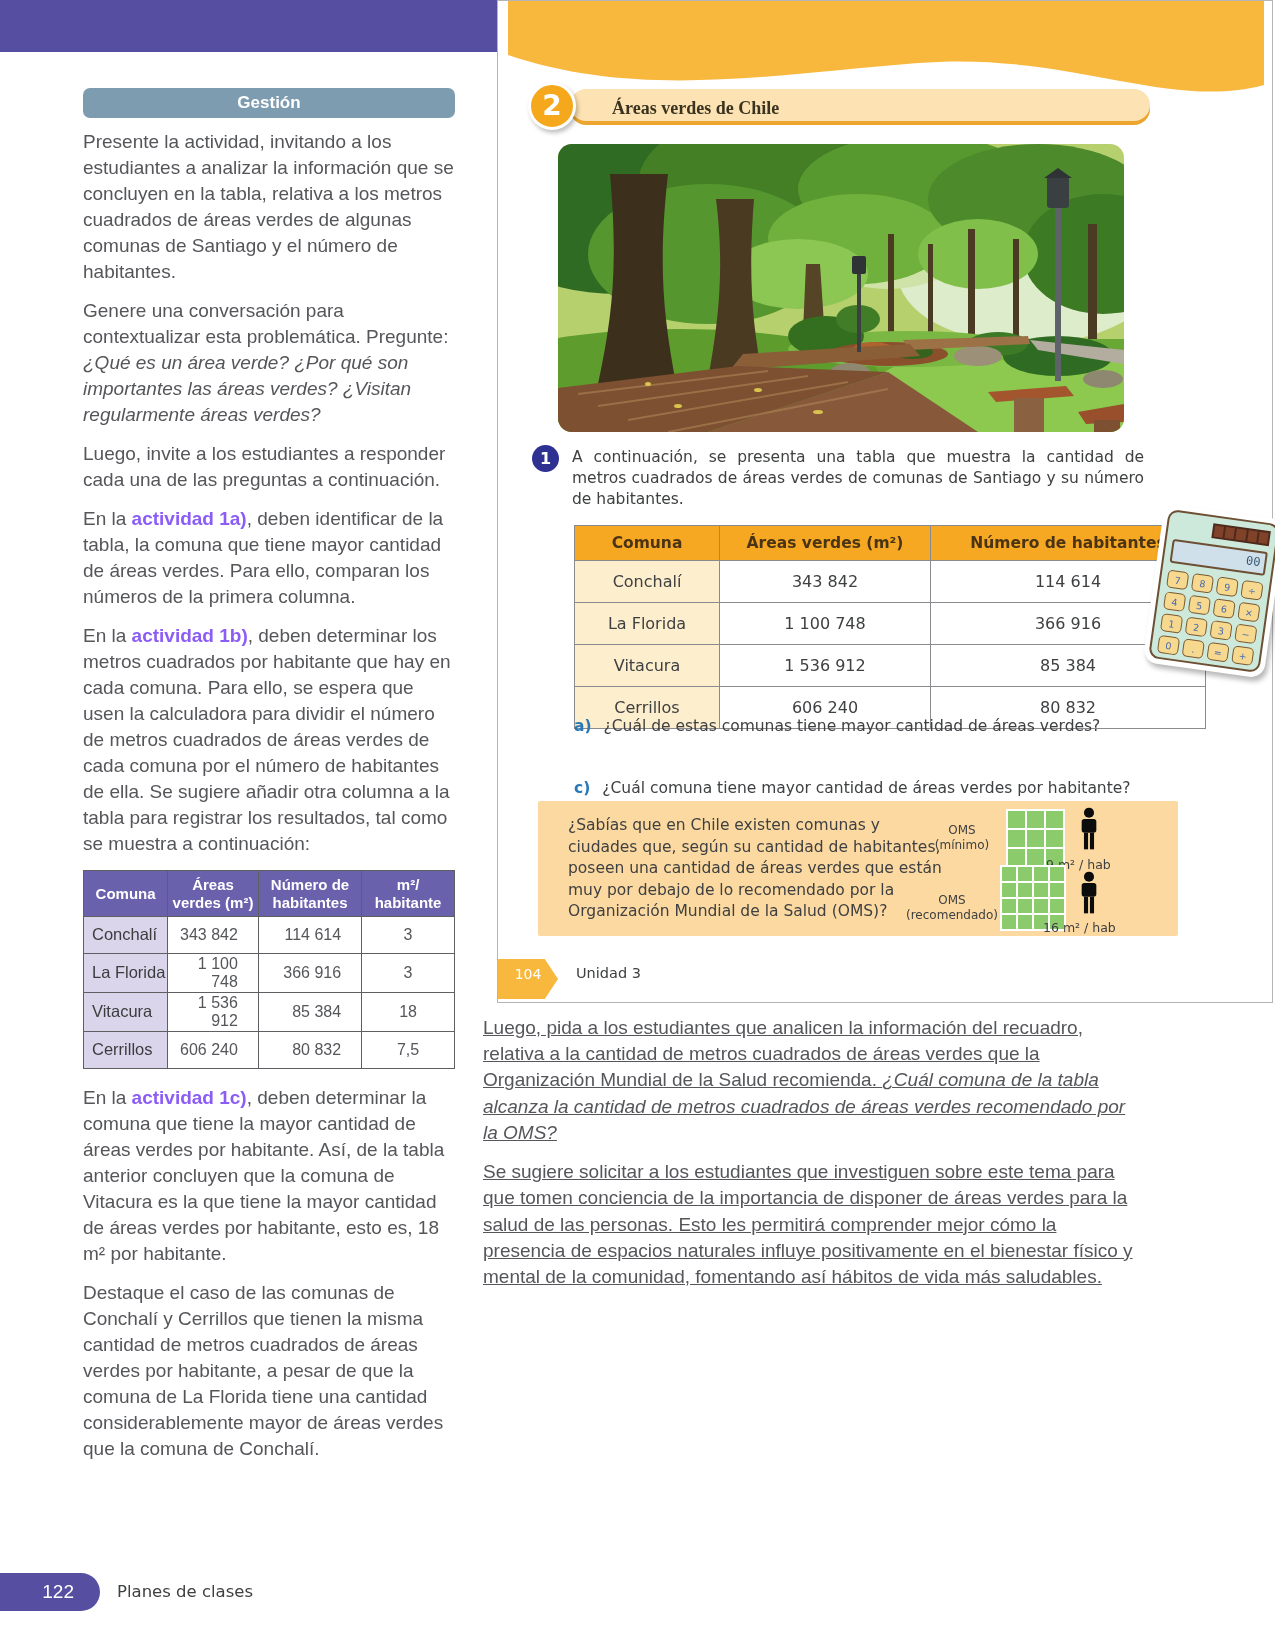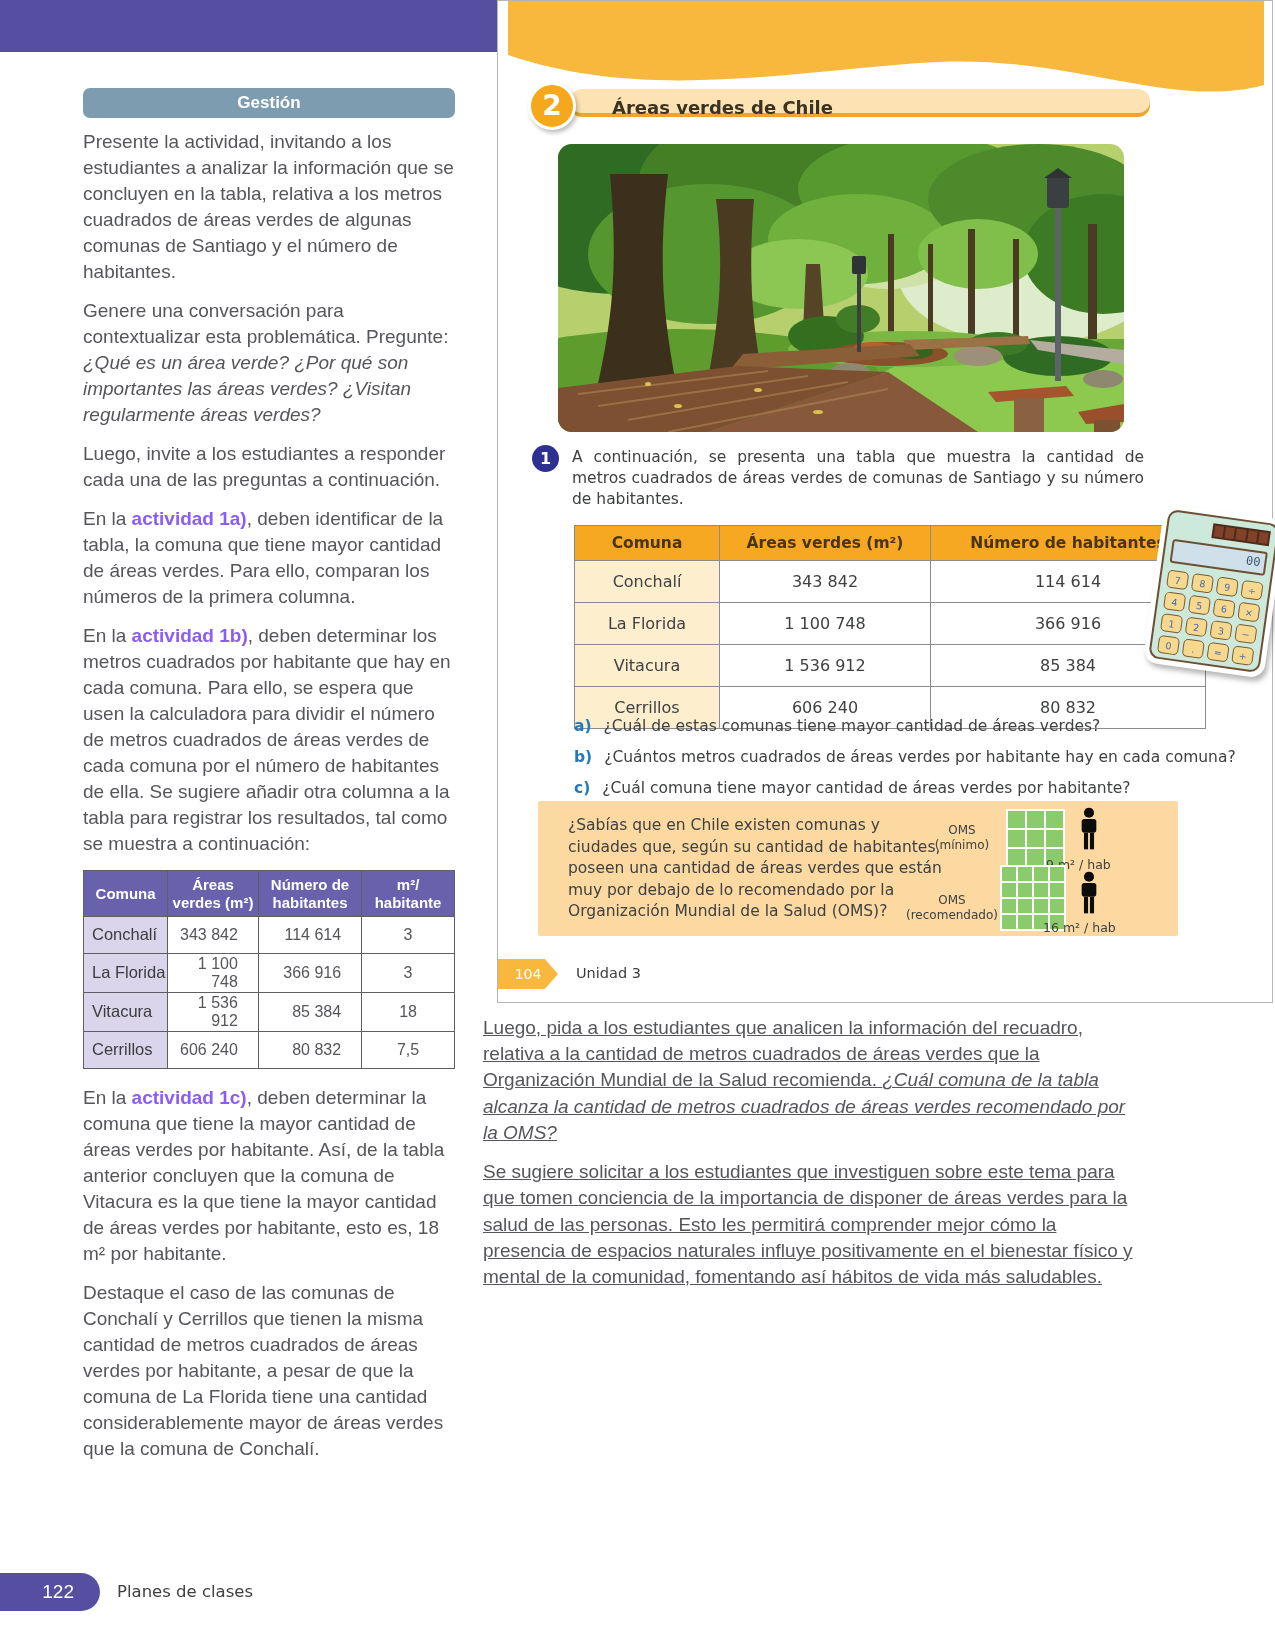--- a/index.html
+++ b/index.html
@@ -36,24 +36,24 @@
 
   
   .stpage{position:absolute;left:497px;top:0;width:776px;height:1003px;background:#fff;
           border:1px solid #b5b5b7;box-sizing:border-box;
           font-family:"DejaVu Sans",sans-serif;color:#3f4042;}
   .wave{position:absolute;left:10px;top:0;width:756px;height:118px;}
   .badge2{position:absolute;left:30px;top:81px;width:48px;height:48px;border-radius:50%;
           background:#f6a81c;border:3px solid #fff;box-sizing:border-box;z-index:3;
           color:#fff;font-weight:bold;font-size:28px;text-align:center;line-height:42px;
           box-shadow:2px 3px 4px rgba(0,0,0,.25);}
-  .titlepill{position:absolute;left:72px;top:88px;width:580px;height:24px;background:#fde3b3;
+  .titlepill{position:absolute;left:72px;top:88px;width:580px;height:32px;background:#fde3b3;
              border-radius:19px;box-shadow:0 4px 0 #eca52f;z-index:2;
              font-weight:bold;font-size:18px;color:#3a331f;line-height:38px;padding-left:42px;
-             box-sizing:border-box;}
+             box-sizing:border-box;font-family:Liberation Serif, serif;}
   .photo{position:absolute;left:60px;top:143px;width:566px;height:288px;border-radius:14px;
          overflow:hidden;}
   .item1-circle{position:absolute;left:34px;top:444px;width:27px;height:27px;border-radius:50%;
                 background:#2e3192;color:#fff;font-weight:bold;font-size:16px;text-align:center;
                 line-height:27px;}
   .item1-text{position:absolute;left:74px;top:446px;width:572px;font-size:15.5px;
               line-height:21px;text-align:justify;}
 
   table.rtable{position:absolute;left:76px;top:524px;border-collapse:collapse;
                font-size:16px;color:#3f4042;}
@@ -89,21 +89,21 @@
   .sbox-text{position:absolute;left:30px;top:14px;width:380px;font-size:15.5px;line-height:21.5px;
              color:#3f4042;}
   .oms-label{position:absolute;text-align:center;font-size:12px;line-height:15px;color:#3f4042;}
   .ggrid{position:absolute;display:grid;background:#fff;padding:2px;gap:2px;}
   .ggrid div{background:#8ccb6c;}
   .g3{grid-template-columns:repeat(3,17px);grid-auto-rows:17px;}
   .g4{grid-template-columns:repeat(4,14px);grid-auto-rows:14px;}
   .person{position:absolute;}
   .oms-val{position:absolute;font-size:12.5px;color:#3f4042;}
 
-  .tab104{position:absolute;left:0;top:958px;width:60px;height:30px;background:#f8b83e;
+  .tab104{position:absolute;left:0;top:958px;width:60px;height:40px;background:#f8b83e;
           clip-path:polygon(0 0,78% 0,100% 50%,78% 100%,0 100%);color:#fff;font-size:14px;
           text-align:center;line-height:30px;}
   .unidad{position:absolute;left:78px;top:964px;font-size:14.5px;color:#3f4042;}
 
   
   .bottomtext{position:absolute;left:483px;top:1015px;width:652px;}
   .bottomtext p{color:#55565a;font-size:19px;line-height:1.38;margin:0 0 13px 0;text-decoration:underline;}
 </style>
 </head>
 <body>
@@ -305,23 +305,20 @@
           <span class="ckey">.</span>
           <span class="ckey">=</span>
           <span class="ckey">+</span>
         </div>
       </div>
     </div>
 
     <div class="q" style="top:716px">
       <span class="ql">a)</span><span>¿Cuál de estas comunas tiene mayor cantidad de áreas verdes?</span>
     </div>
-    <div class="q" style="top:747px">
-      <span class="ql">b)</span><span>¿Cuántos metros cuadrados de áreas verdes por habitante hay en cada comuna?</span>
-    </div>
     <div class="q" style="top:778px">
       <span class="ql">c)</span><span>¿Cuál comuna tiene mayor cantidad de áreas verdes por habitante?</span>
     </div>
 
     <div class="sbox">
       <div class="sbox-text">¿Sabías que en Chile existen comunas y ciudades que, según su cantidad de habitantes, poseen una cantidad de áreas verdes que están muy por debajo de lo recomendado por la Organización Mundial de la Salud (OMS)?</div>
 
       <div class="oms-label" style="left:388px;top:22px;width:72px;">
         <span>OMS</span><br>
         <span>(mínimo)</span>

